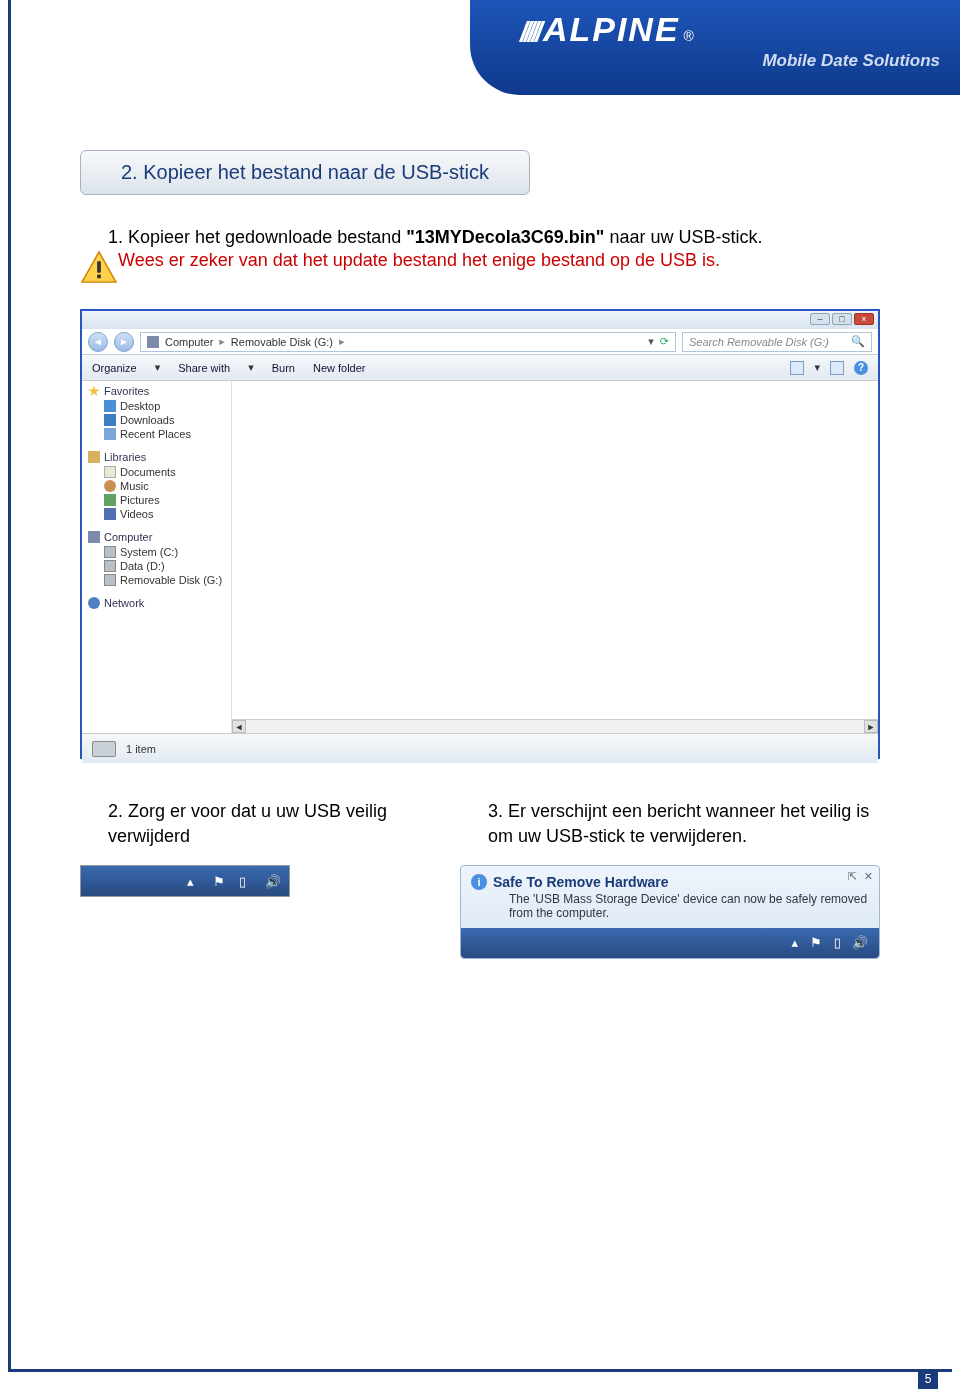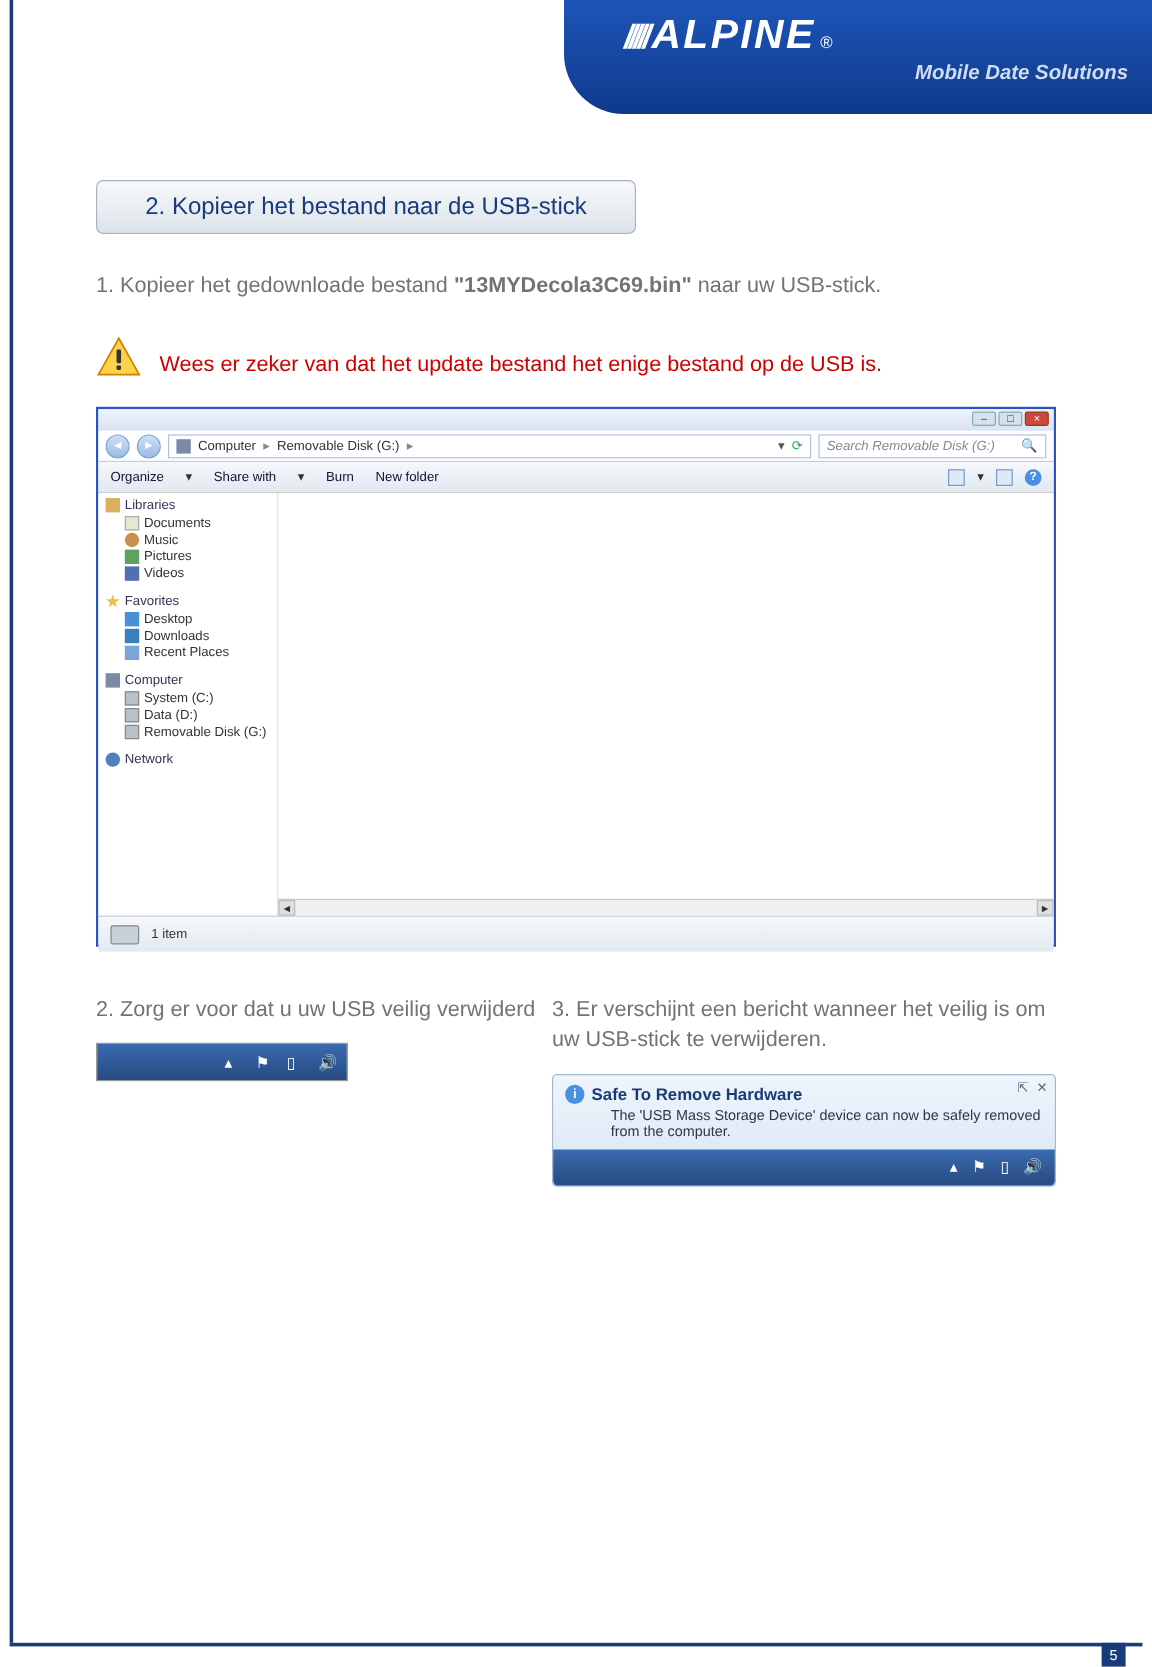--- a/index.html
+++ b/index.html
@@ -41,22 +41,22 @@
   .content { position: absolute; left: 80px; top: 150px; right: 80px; }
   .section-title {
     display: inline-block;
     padding: 10px 40px;
     font-size: 20px;
     color: #1a3b7a;
     background: linear-gradient(#f7f9fb, #dce3ea);
     border: 1px solid #a7b3c4;
     border-radius: 6px;
   }
-  .step-text { font-size: 18px; color: #737373; margin-top: 30px; line-height: 1.4; }
-  .warning-row { display: flex; align-items: flex-end; gap: 15px; margin-top: 30px; }
+  .step-text { font-size: 18px; color: #000000; margin-top: 30px; line-height: 1.4; margin-left: 28px; }
+  .warning-row { display: flex; align-items: flex-start; }
   .warning-icon {
     width: 38px; height: 34px; flex-shrink: 0;
   }
   .warning-text { color: #c00; font-size: 18px; font-weight: normal; }
   .explorer-shot {
     margin-top: 25px; width: 800px; height: 450px;
     border: 2px solid #2a55c0;
     background: #f8f8f8;
     font-size: 11px;
     color: #333;
@@ -207,56 +207,56 @@
         <span class="iconsq"></span>
           <span>▾</span>
         <span class="iconsq"></span>
         <span class="help-icon">?</span>
       </div>
     </div>
     <div class="exp-body">
       <div class="exp-tree">
         <div class="tree-group">
           <div class="tree-head">
+              <span class="ic ic-star"></span>
+              <span>Favorites</span>
+            </div>
+          <div class="tree-item">
+              <span class="ic ic-desk"></span>
+              <span>Desktop</span>
+            </div>
+          <div class="tree-item">
+              <span class="ic ic-dl"></span>
+              <span>Downloads</span>
+            </div>
+          <div class="tree-item">
+              <span class="ic ic-rp"></span>
+              <span>Recent Places</span>
+            </div>
+        </div>
+        <div class="tree-group">
+          <div class="tree-head">
               <span class="ic ic-lib"></span>
               <span>Libraries</span>
             </div>
           <div class="tree-item">
               <span class="ic ic-doc"></span>
               <span>Documents</span>
             </div>
           <div class="tree-item">
               <span class="ic ic-mus"></span>
               <span>Music</span>
             </div>
           <div class="tree-item">
               <span class="ic ic-pic"></span>
               <span>Pictures</span>
             </div>
           <div class="tree-item">
               <span class="ic ic-vid"></span>
               <span>Videos</span>
-            </div>
-        </div>
-        <div class="tree-group">
-          <div class="tree-head">
-              <span class="ic ic-star"></span>
-              <span>Favorites</span>
-            </div>
-          <div class="tree-item">
-              <span class="ic ic-desk"></span>
-              <span>Desktop</span>
-            </div>
-          <div class="tree-item">
-              <span class="ic ic-dl"></span>
-              <span>Downloads</span>
-            </div>
-          <div class="tree-item">
-              <span class="ic ic-rp"></span>
-              <span>Recent Places</span>
             </div>
         </div>
         <div class="tree-group">
           <div class="tree-head">
               <span class="ic ic-comp"></span>
               <span>Computer</span>
             </div>
           <div class="tree-item">
               <span class="ic ic-drv"></span>
               <span>System (C:)</span>

